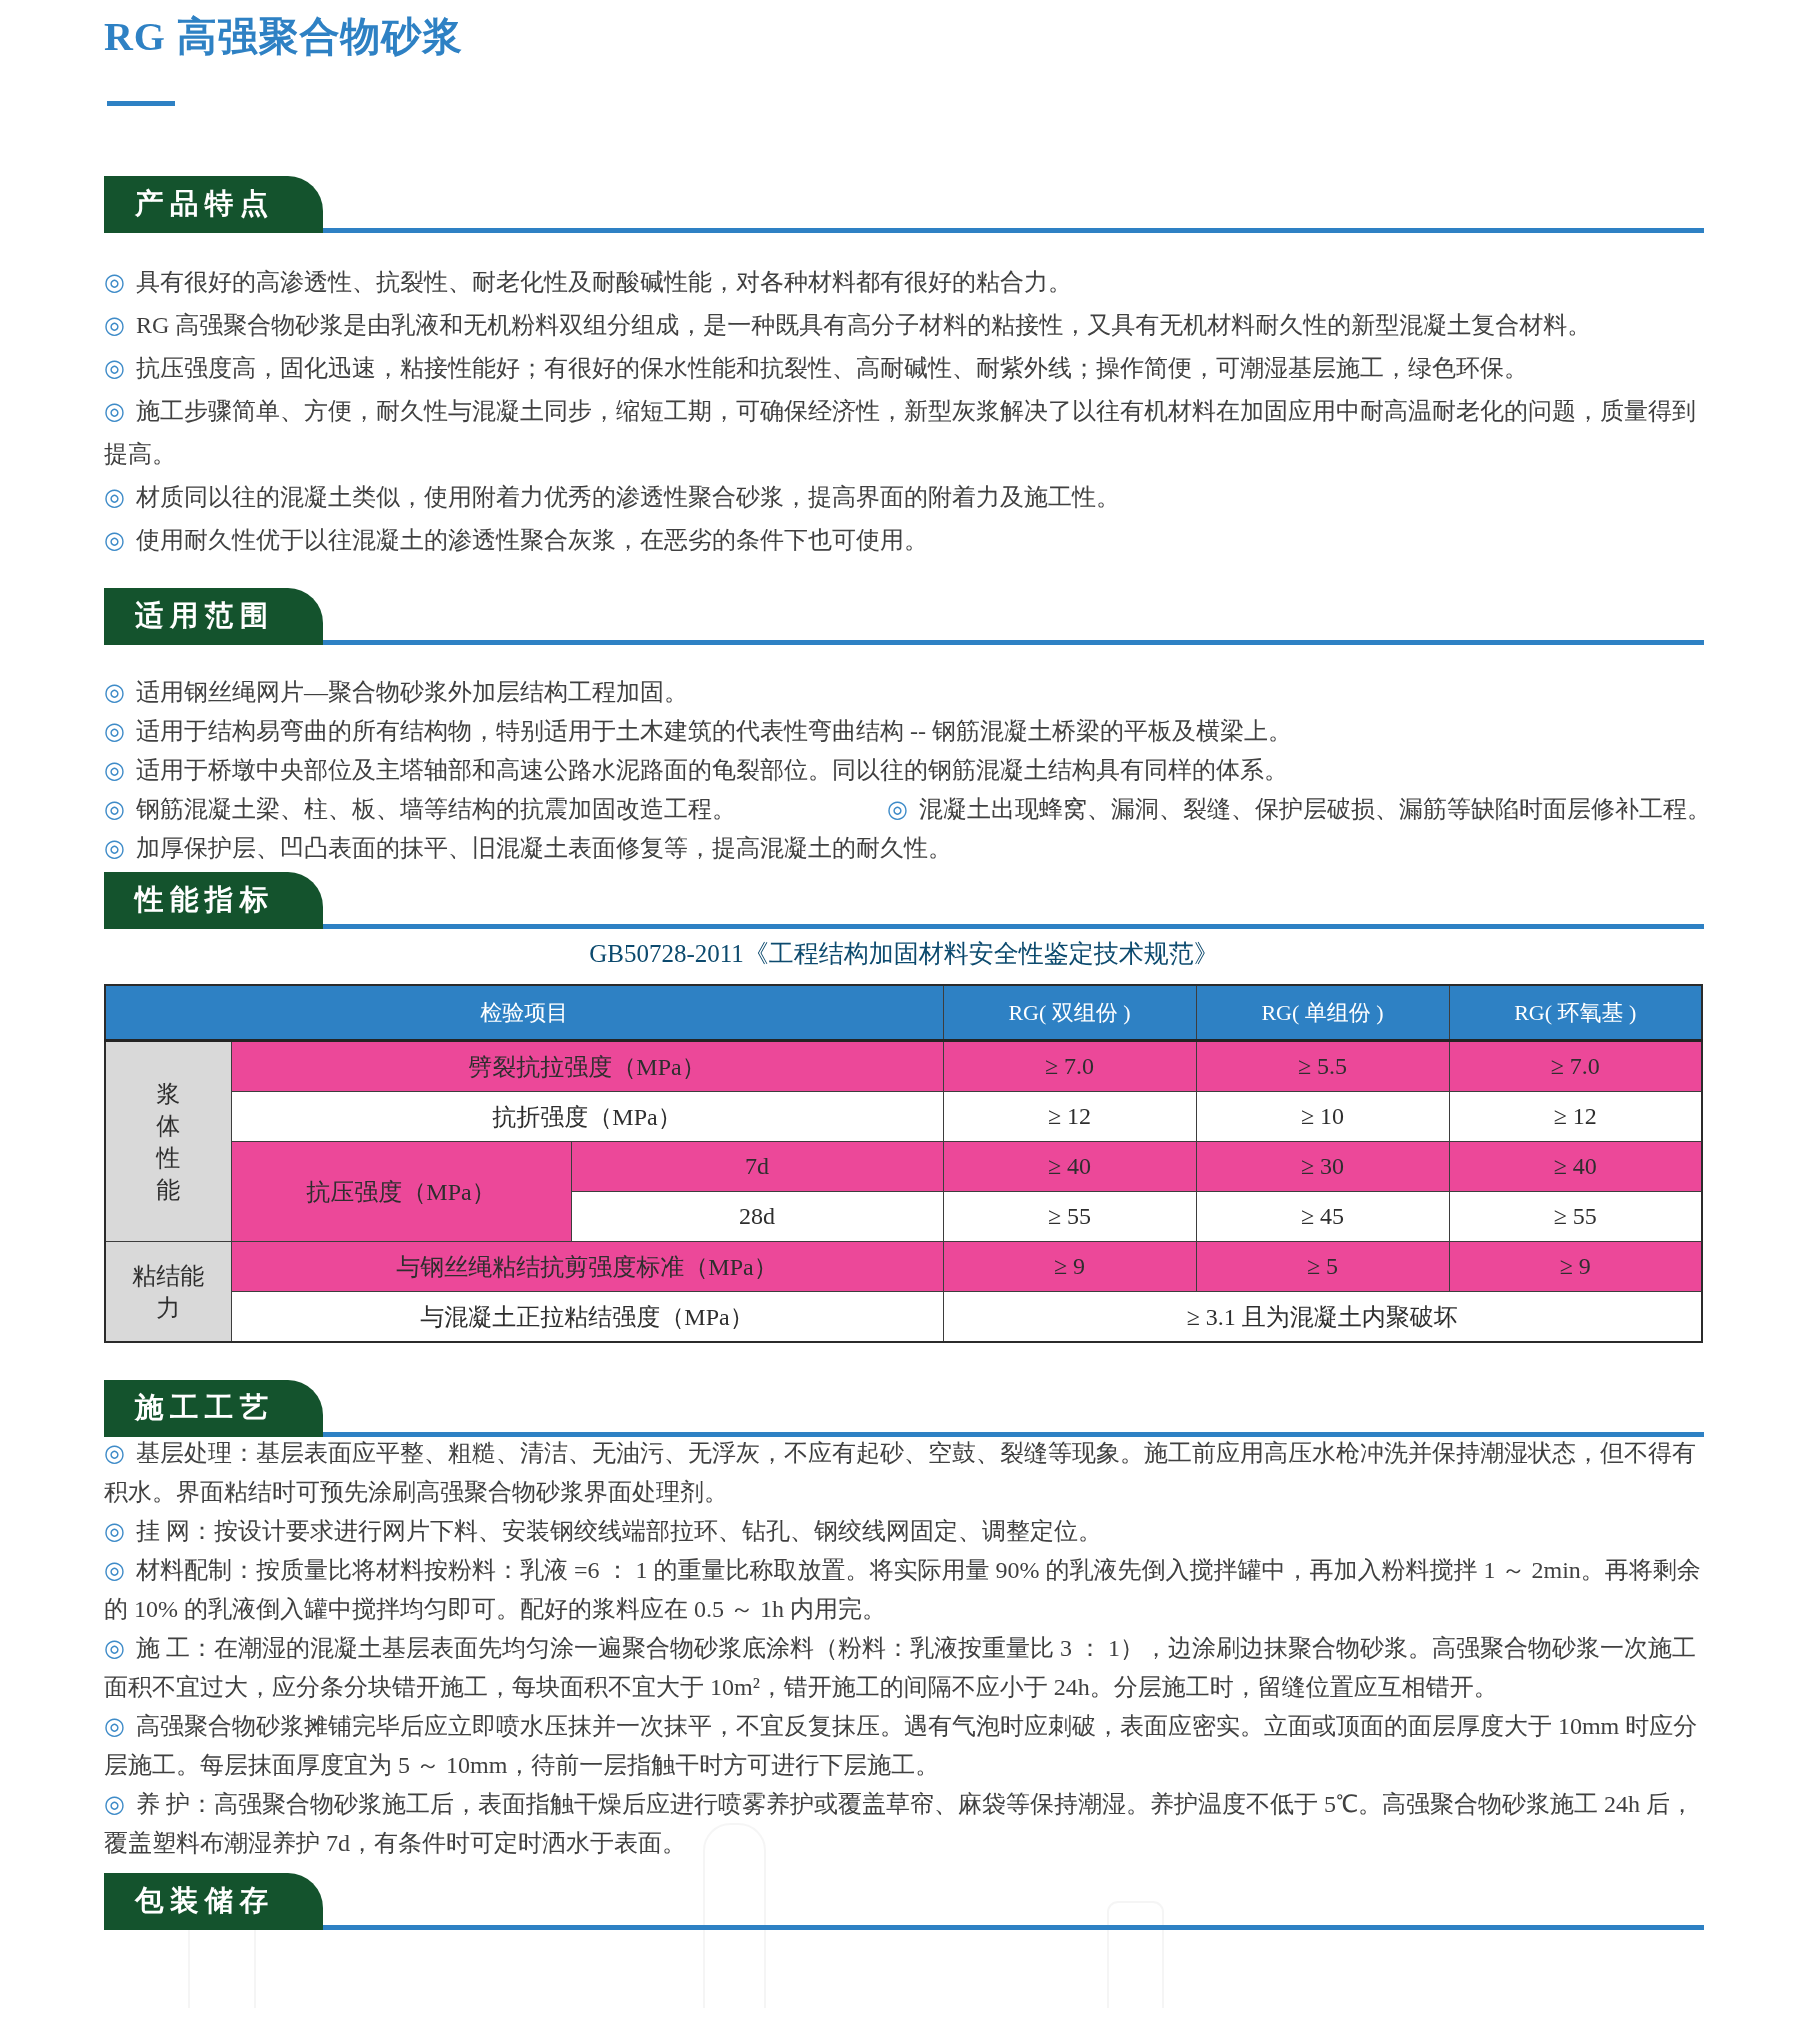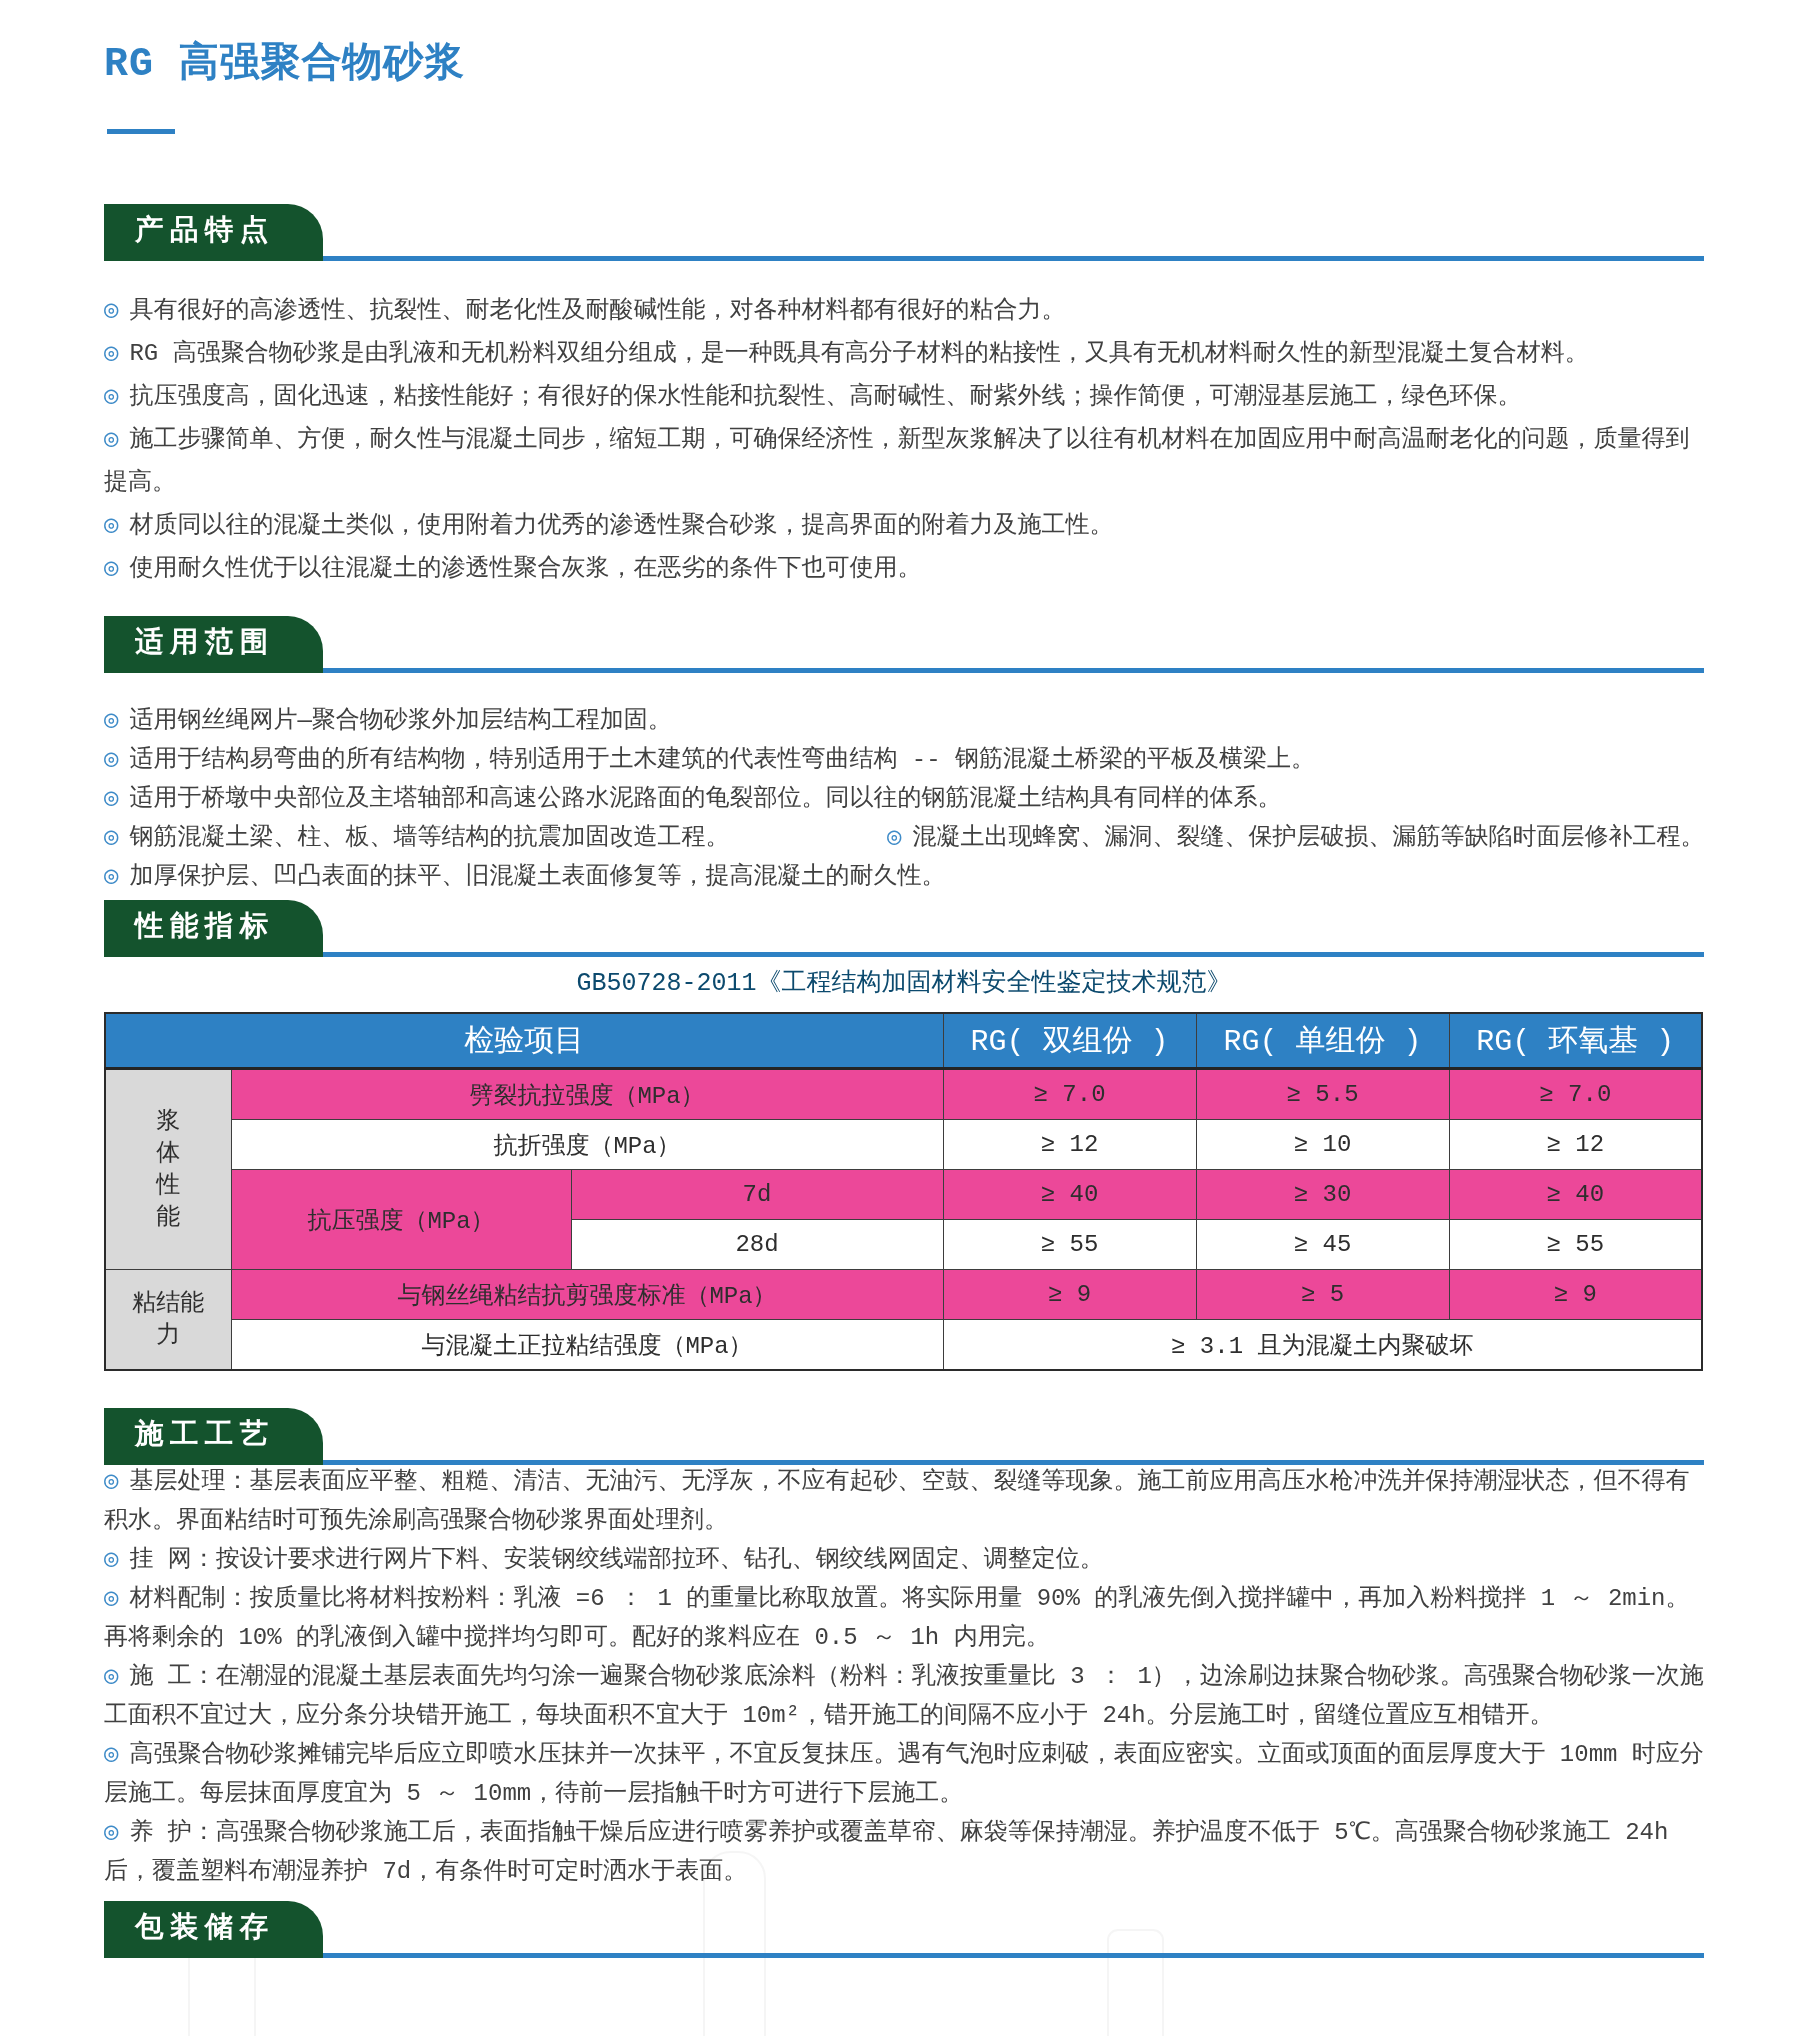--- a/index.html
+++ b/index.html
@@ -1,20 +1,19 @@
 <!DOCTYPE html>
 <html style="font-size:14.7px"><head>
 <meta charset="utf-8">
 <style>
   html,body { margin:0; padding:0; background:#ffffff; }
   .page {
     position:relative; width:1809px; height:2008px; overflow:hidden;
     background:#ffffff; color:#404040;
-    font-family:Liberation Mono, monospace;
-    margin-top:28px;
+    font-family:Liberation Serif, serif;
   }
   
   .wm { position:absolute; opacity:0.05; border:2.8px solid #444; background:transparent; }
   .wm-b1 { left:188px; top:1892px; width:64px; height:184px; border-radius:13px 13px 3.7px 3.7px; }
   .wm-b2 { left:703px; top:1823px; width:59px; height:239px; border-radius:27.5px 27.5px 3.7px 3.7px; }
   .wm-b3 { left:1107px; top:1901px; width:53px; height:165px; border-radius:11px 11px 3.7px 3.7px; }
 
   .title {
     position:absolute; left:104px; top:13px; margin:0;
     font-size:40px; line-height:48px; font-weight:bold; color:#2e81c4; letter-spacing:0.9px;
@@ -43,21 +42,21 @@
   }
   table.perf {
     position:absolute; left:104px; top:984px; width:1598px;
     border-collapse:collapse; table-layout:fixed;
     font-size:24px; color:#2e2e2e; text-align:center;
   }
   table.perf th, table.perf td { border:1.8px solid #3d3d3d; padding:0 5.5px; overflow:hidden; }
   table.perf { border:2.8px solid #2b2b2b; }
   table.perf thead th {
     background:#2e81c4; color:#ffffff; font-weight:normal;
-    height:53px; font-size:30px; border-bottom:3.7px solid #242424;
+    height:53px; font-size:22px; border-bottom:3.7px solid #242424;
   }
   table.perf tbody td { height:49px; }
   td.bg-g { background:#ec4899; }
   td.bg-w { background:#ffffff; }
   td.glabel { background:#d9d9d9; white-space:pre-line; line-height:32px; }
 </style>
 </head>
 <body>
 
 <div class="page">

